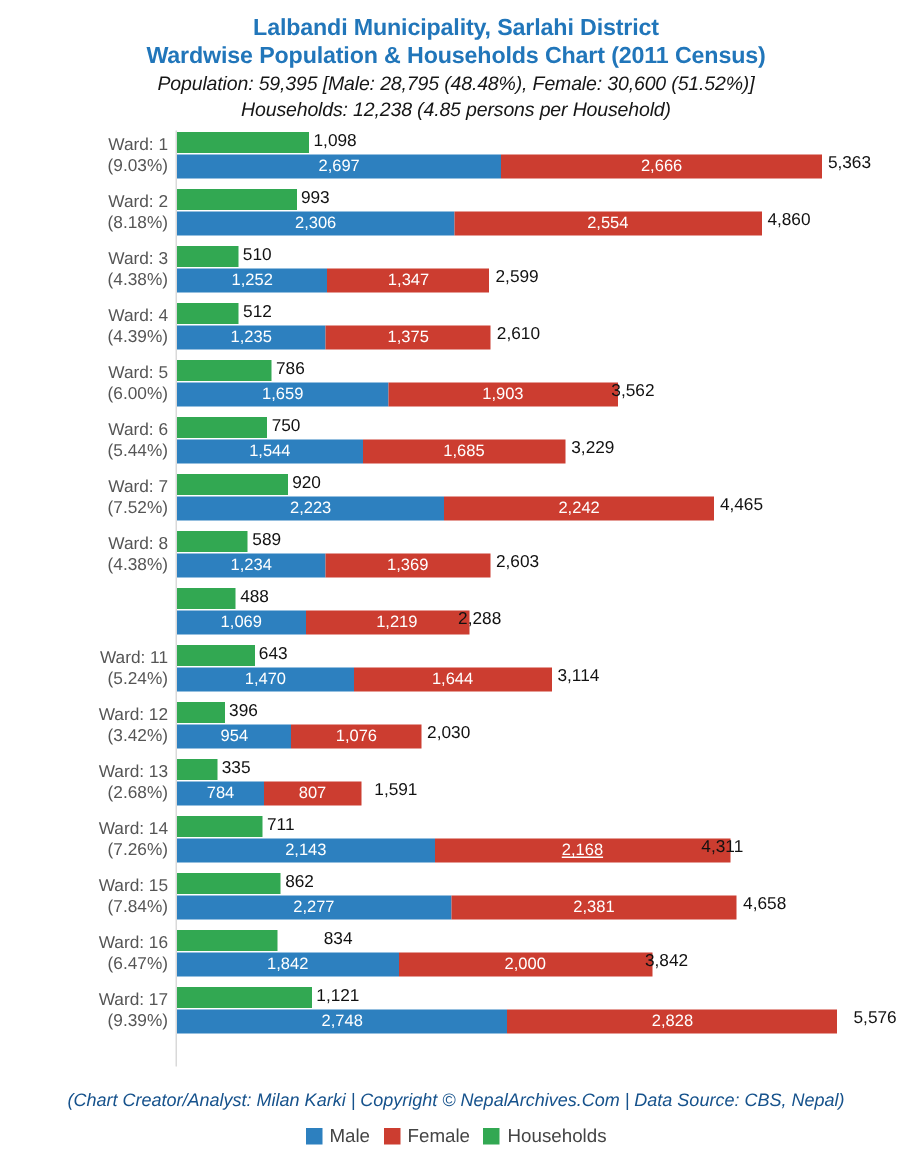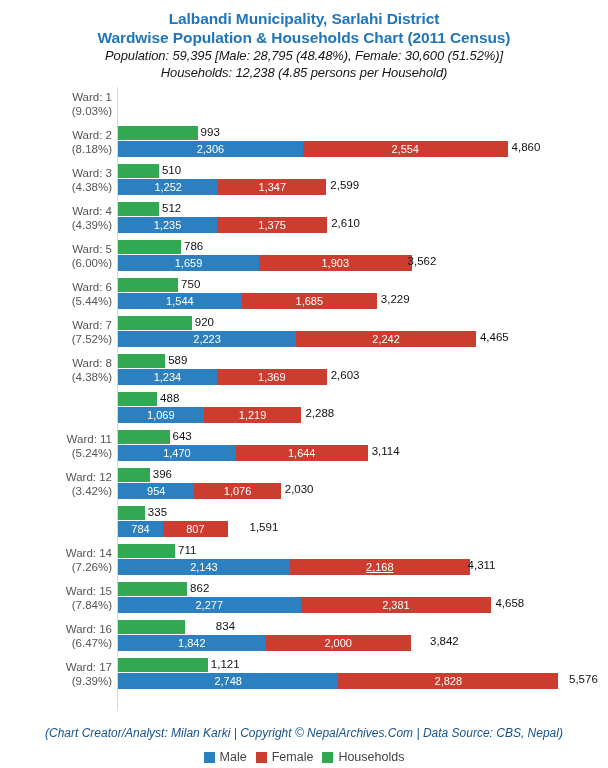--- a/index.html
+++ b/index.html
@@ -83,20 +83,26 @@
   </div>
 
   <div class="plot">
     <div class="axis-line"></div>
     <div class="rows" id="rows">
         <div class="row">
           <div class="row-label">
             <span>Ward: 1</span>
             <span>(9.03%)</span>
           </div>
+          <div class="bars">
+            <div class="bar-hh" style="width: 88.0212px;"></div>
+            <div class="lbl-out lbl-hh" style="left: 91.0212px;">1,098</div>
+            <div class="bar-stack"><div class="seg seg-male" style="width: 216.205px;">2,697</div><div class="seg seg-female" style="width: 213.72px;">2,666</div></div>
+            <div class="lbl-out lbl-total" style="left: 433.925px;">5,363</div>
+          </div>
         </div>
         <div class="row">
           <div class="row-label">
             <span>Ward: 2</span>
             <span>(8.18%)</span>
           </div>
           <div class="bars">
             <div class="bar-hh" style="width: 79.6038px;"></div>
             <div class="lbl-out lbl-hh" style="left: 82.6038px;">993</div>
             <div class="bar-stack"><div class="seg seg-male" style="width: 184.86px;">2,306</div><div class="seg seg-female" style="width: 204.741px;">2,554</div></div>
@@ -172,21 +178,21 @@
             <div class="bar-hh" style="width: 47.2172px;"></div>
             <div class="lbl-out lbl-hh" style="left: 50.2172px;">589</div>
             <div class="bar-stack"><div class="seg seg-male" style="width: 98.9236px;">1,234</div><div class="seg seg-female" style="width: 109.746px;">1,369</div></div>
             <div class="lbl-out lbl-total" style="left: 212.669px;">2,603</div>
           </div>
         </div>
         <div class="row">
           <div class="bars">
             <div class="bar-hh" style="width: 39.1205px;"></div>
             <div class="lbl-out lbl-hh" style="left: 42.1205px;">488</div>
-            <div class="bar-stack"><div class="seg seg-male" style="width: 85.6964px;">1,069</div><div class="seg seg-female" style="width: 97.7211px;">1,219</div></div>
+            <div class="bar-stack"><div class="seg seg-male" style="width: 85.6964px;">1,069</div><div class="seg seg-female" style="width: 97.7211px; padding-left: 12px;">1,219</div></div>
             <div class="lbl-out lbl-total" style="left: 187.418px;">2,288</div>
           </div>
         </div>
         <div class="row">
           <div class="row-label">
             <span>Ward: 11</span>
             <span>(5.24%)</span>
           </div>
           <div class="bars">
             <div class="bar-hh" style="width: 51.5461px;"></div>
@@ -201,36 +207,40 @@
             <span>(3.42%)</span>
           </div>
           <div class="bars">
             <div class="bar-hh" style="width: 31.7453px;"></div>
             <div class="lbl-out lbl-hh" style="left: 34.7453px;">396</div>
             <div class="bar-stack"><div class="seg seg-male" style="width: 76.4774px;">954</div><div class="seg seg-female" style="width: 86.2575px;">1,076</div></div>
             <div class="lbl-out lbl-total" style="left: 166.735px;">2,030</div>
           </div>
         </div>
         <div class="row">
+          <div class="row-label">
+            <span>Ward: 13</span>
+            <span>(2.68%)</span>
+          </div>
           <div class="bars">
             <div class="bar-hh" style="width: 26.8553px;"></div>
             <div class="lbl-out lbl-hh" style="left: 29.8553px;">335</div>
-            <div class="bar-stack"><div class="seg seg-male" style="width: 45px;">784</div><div class="seg seg-female" style="width: 64.6931px;">807</div></div>
+            <div class="bar-stack"><div class="seg seg-male" style="width: 58px;">784</div><div class="seg seg-female" style="width: 64.6931px;">807</div></div>
             <div class="lbl-out lbl-total" style="left: 131.543px;">1,591</div>
           </div>
         </div>
         <div class="row">
           <div class="row-label">
             <span>Ward: 14</span>
             <span>(7.26%)</span>
           </div>
           <div class="bars">
             <div class="bar-hh" style="width: 56.9973px;"></div>
             <div class="lbl-out lbl-hh" style="left: 59.9973px;">711</div>
-            <div class="bar-stack"><div class="seg seg-male" style="width: 171.794px;">2,143</div><div class="seg seg-female" style="width: 180px; text-decoration: underline;">2,168</div></div>
+            <div class="bar-stack"><div class="seg seg-male" style="width: 171.794px;">2,143</div><div class="seg seg-female" style="width: 197px; text-decoration: underline;">2,168</div></div>
             <div class="lbl-out lbl-total" style="left: 349.591px;">4,311</div>
           </div>
         </div>
         <div class="row">
           <div class="row-label">
             <span>Ward: 15</span>
             <span>(7.84%)</span>
           </div>
           <div class="bars">
             <div class="bar-hh" style="width: 69.1022px;"></div>
@@ -240,21 +250,21 @@
           </div>
         </div>
         <div class="row">
           <div class="row-label">
             <span>Ward: 16</span>
             <span>(6.47%)</span>
           </div>
           <div class="bars">
             <div class="bar-hh" style="width: 66.8576px;"></div>
             <div class="lbl-out lbl-hh" style="left: 69.8576px; padding-left: 28px;">834</div>
-            <div class="bar-stack"><div class="seg seg-male" style="width: 147.664px;">1,842</div><div class="seg seg-female" style="width: 145px;">2,000</div></div>
+            <div class="bar-stack"><div class="seg seg-male" style="width: 147.664px;">1,842</div><div class="seg seg-female" style="width: 169px;">2,000</div></div>
             <div class="lbl-out lbl-total" style="left: 311.994px;">3,842</div>
           </div>
         </div>
         <div class="row">
           <div class="row-label">
             <span>Ward: 17</span>
             <span>(9.39%)</span>
           </div>
           <div class="bars">
             <div class="bar-hh" style="width: 89.865px;"></div>

